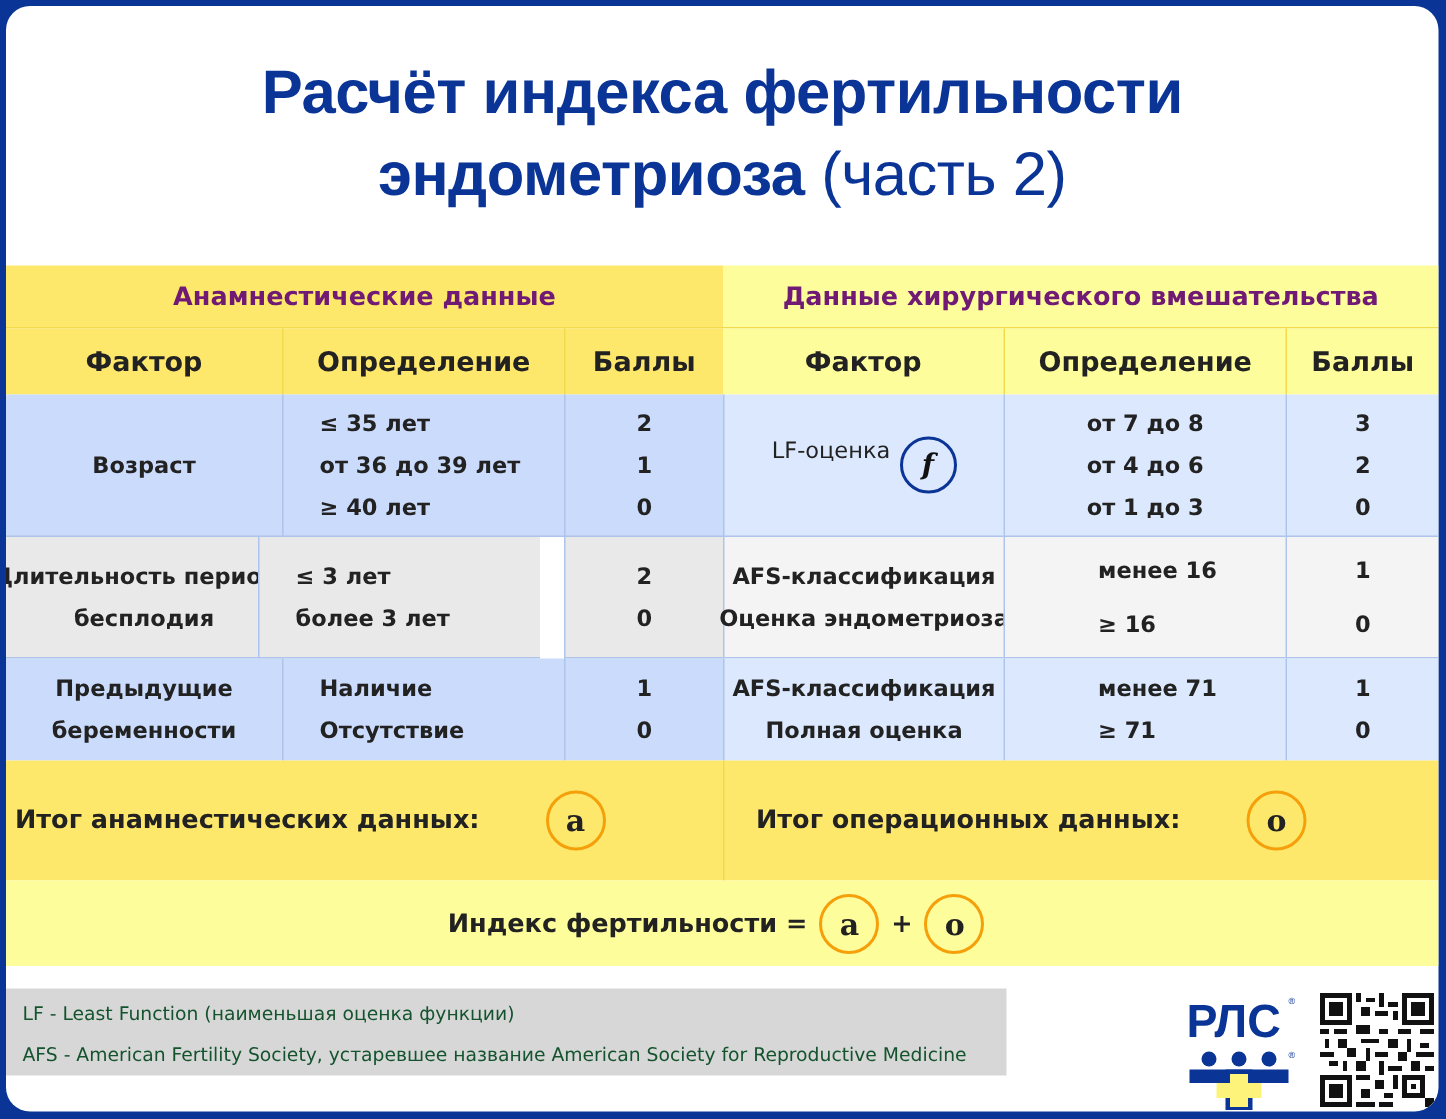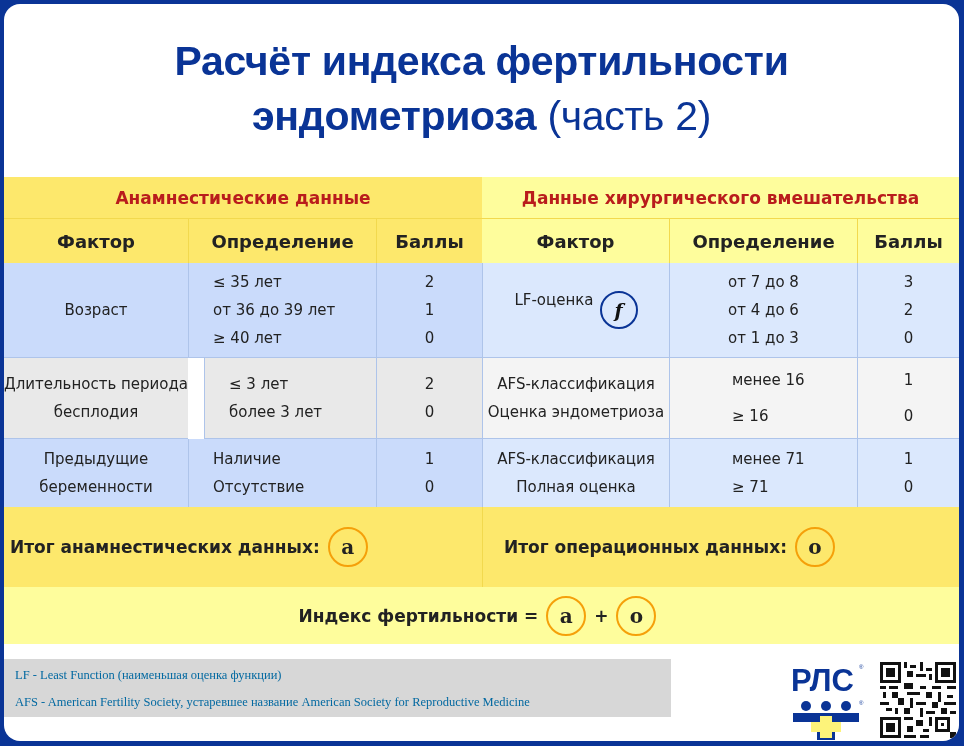--- a/index.html
+++ b/index.html
@@ -4,46 +4,46 @@
 <style>
   html, body { margin:0; padding:0; }
   body { width:964px; height:746px; background:#0a3496; font-family:"DejaVu Sans", sans-serif; overflow:hidden; }
   .card { position:absolute; left:4px; top:4px; width:955px; height:737px; background:#fff; border-radius:16px; overflow:hidden; }
   .title { position:absolute; left:0; top:30px; width:955px; text-align:center; color:#0a3496; font-family:"Liberation Sans", sans-serif; font-weight:bold; font-size:41px; line-height:55px; letter-spacing:-0.3px; }
   .title .light { font-weight:normal; }
 
   .tbl { position:absolute; left:0; top:173px; width:955px; }
   .row { position:absolute; left:0; width:955px; }
   .cell { position:absolute; top:0; height:100%; box-sizing:border-box; display:flex; flex-direction:column; justify-content:center; font-size:15px; color:#222; }
-  .hdr1 .cell { font-size:17px; font-weight:bold; color:#b91c1c; align-items:center; }
+  .hdr1 .cell { font-size:17px; font-weight:bold; color:#701a75; align-items:center; }
   .hdr2 .cell { font-size:18px; font-weight:bold; color:#222; align-items:center; }
   .c-yel-d { background:#fde86c; }
   .c-yel-l { background:#fefd9c; }
   .c-blue-d { background:#cadbfb; }
   .c-blue-l { background:#dbe8fd; }
   .c-gray-d { background:#e9e9e9; }
   .c-gray-l { background:#f4f4f4; }
   .bl { border-left:1px solid #aec4ea; }
   .bly { border-left:1px solid #f2d94e; }
   .bb { border-bottom:1px solid #aec4ea; }
   .center { align-items:center; text-align:center; }
   .left { align-items:flex-start; padding-left:24px; }
-  .line { line-height:28px; white-space:nowrap; }
+  .line { line-height:28px; white-space:nowrap;font-weight:bold; }
 
   .f-badge { display:inline-flex; width:38px; height:38px; border:2.5px solid #0a3496; border-radius:50%; box-sizing:border-box; align-items:center; justify-content:center; font-family:"DejaVu Serif", serif; font-style:italic; font-weight:bold; font-size:19px; color:#111; margin-left:6px; vertical-align:middle; }
   .lf-wrap { display:flex; }
 
   .circ { display:inline-flex; width:40px; height:40px; border:2.5px solid #f5a00a; border-radius:50%; box-sizing:border-box; align-items:center; justify-content:center; font-family:"DejaVu Serif", serif; font-size:20px; color:#222; background:#fff8; vertical-align:middle; }
-  .sum { position:absolute; top:330px; height:80px; display:flex; align-items:center; font-weight:bold; font-size:17px; color:#222; }
+  .sum { position:absolute; top:330px; height:80px; display:flex; align-items:center; font-weight:bold; font-size:17px; color:#222;gap:36px; }
   .sum .circ { margin-left:8px; background:transparent; }
   .index-bar { position:absolute; left:0; top:410px; width:955px; height:57px; background:#fefd9c; display:flex; justify-content:center; align-items:center; font-weight:bold; font-size:17px; color:#222; }
   .index-bar .circ { margin:0 8px; background:transparent; }
   .index-bar .plus { font-weight:bold; }
 
-  .notes { position:absolute; left:0; top:655px; width:667px; height:58px; background:#d7d7d7; font-size:12.5px; color:#0369a1; padding-left:11px; box-sizing:border-box;font-family:Liberation Serif, serif; }
+  .notes { position:absolute; left:0; top:655px; width:667px; height:58px; background:#d7d7d7; font-size:12.5px; color:#14532d; padding-left:11px; box-sizing:border-box; }
   .notes .n { line-height:27px; }
   .notes .n:first-child { margin-top:3px; }
 
   .logo { position:absolute; left:785px; top:657px; width:78px; height:80px; }
   .qr { position:absolute; left:875px; top:658px; width:78px; height:76px; }
 </style>
 </head>
 <body>
 
 <div class="card">
@@ -99,21 +99,21 @@
         <div class="line">2</div>
         <div class="line">0</div>
       </div>
     </div>
 
     <div class="row" style="top:181px;height:81px;">
       <div class="cell c-gray-d bb center" style="left:0;width:184px;">
         <div class="line">Длительность периода</div>
         <div class="line">бесплодия</div>
       </div>
-      <div class="cell c-gray-d bb bl left" style="left:200px;width:188px;">
+      <div class="cell c-gray-d bb bl left" style="left:168px;width:188px;">
         <div class="line">≤ 3 лет</div>
         <div class="line">более 3 лет</div>
       </div>
       <div class="cell c-gray-d bb bl center" style="left:372px;width:106px;">
         <div class="line">2</div>
         <div class="line">0</div>
       </div>
       <div class="cell c-gray-l bb bl center" style="left:478px;width:187px;">
         <div class="line">AFS-классификация</div>
         <div class="line">Оценка эндометриоза</div>

